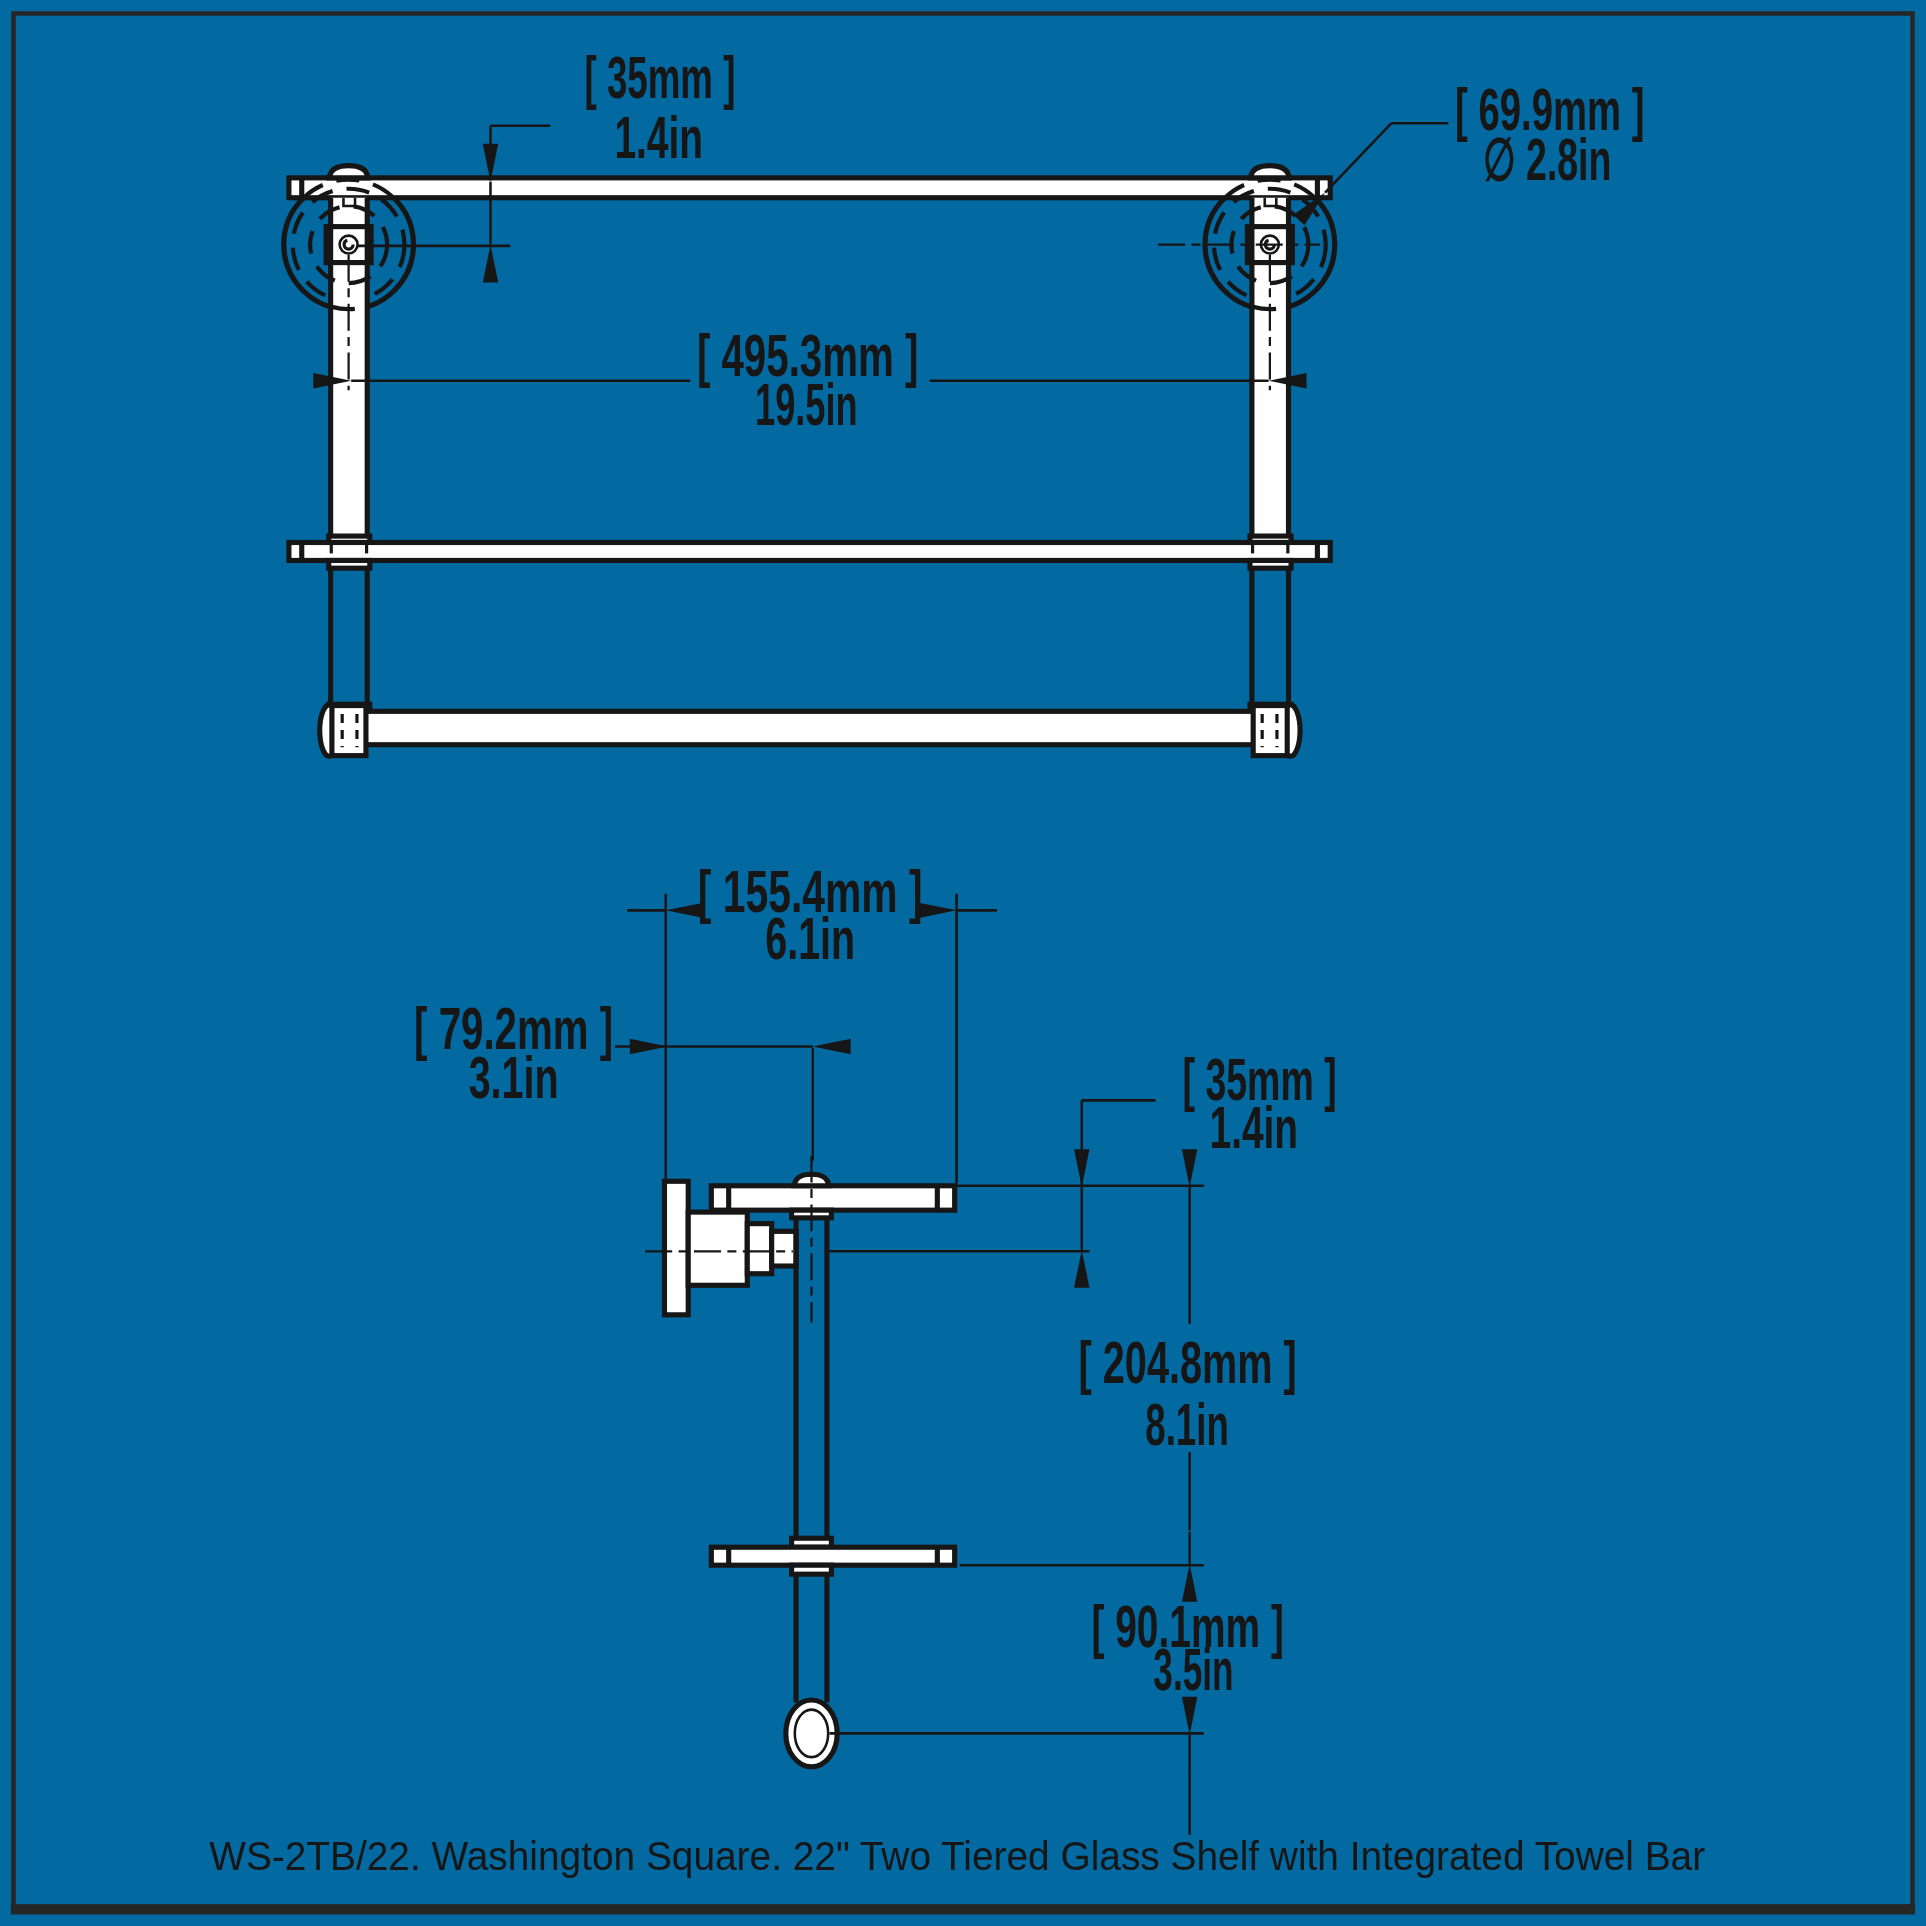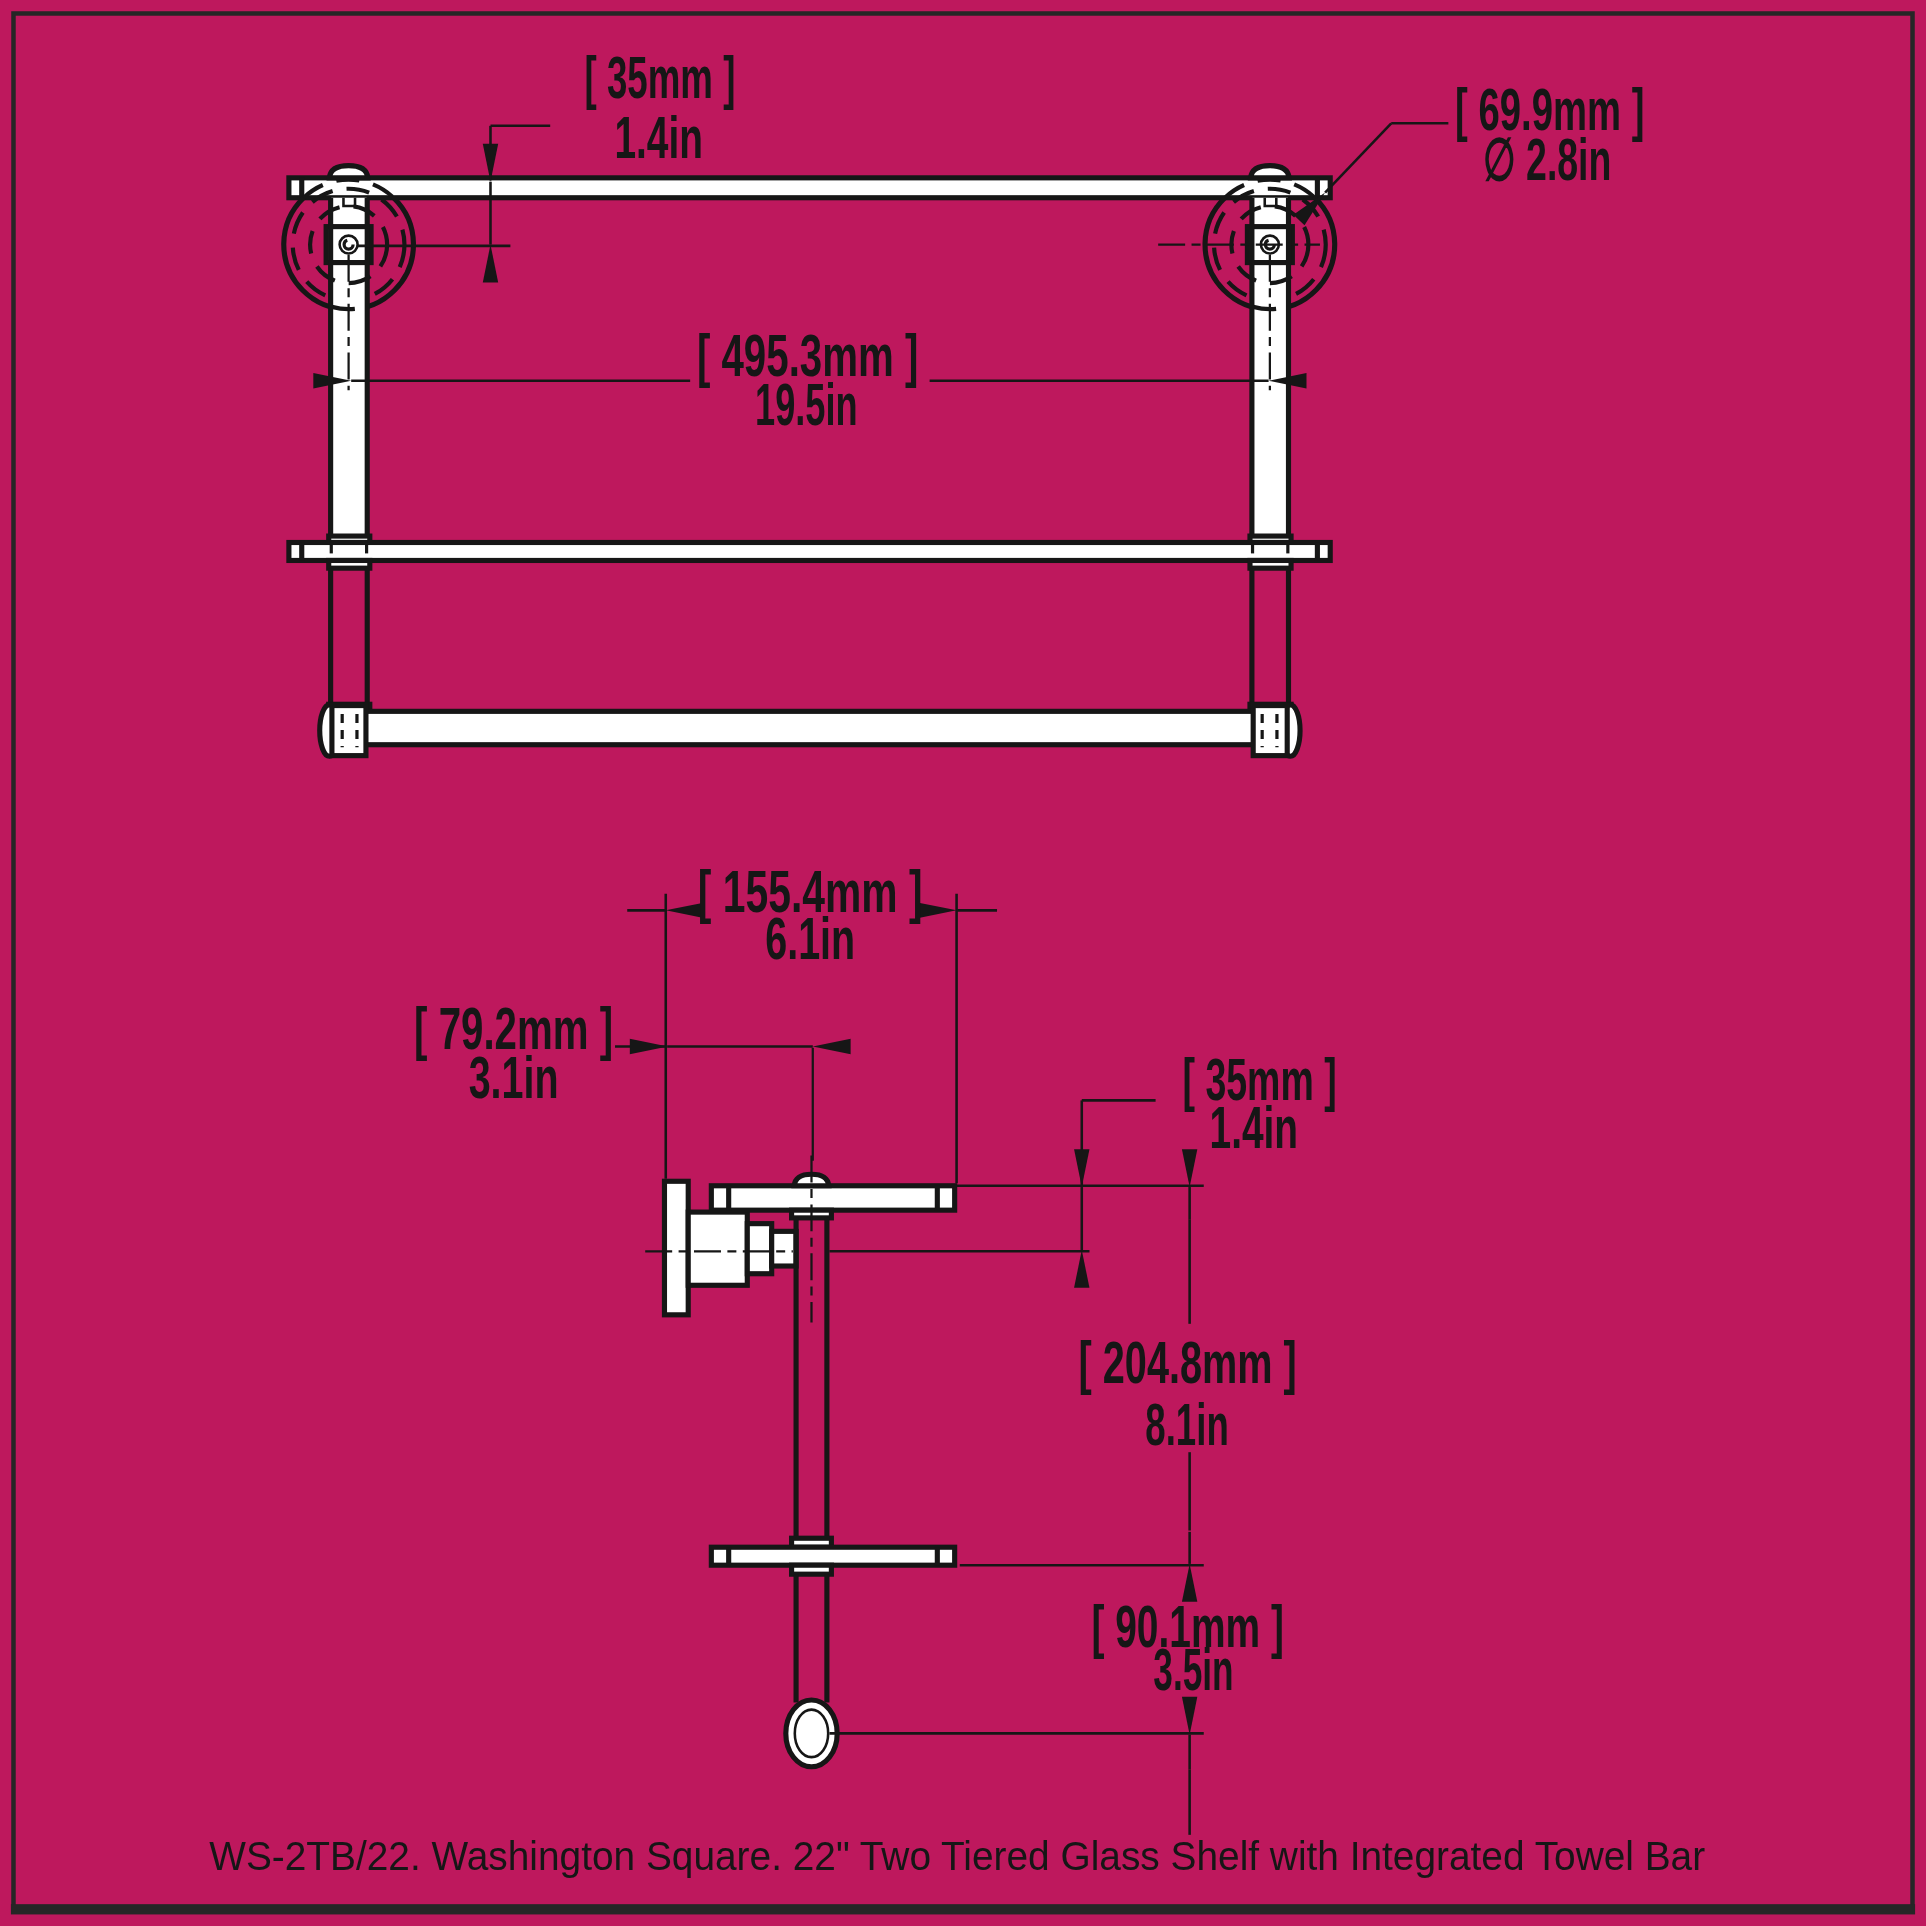--- a/index.html
+++ b/index.html
@@ -1,16 +1,16 @@
 <!DOCTYPE html>
 <html style="font-size:10.3px"><head>
 <meta charset="utf-8">
 <style>
   html,body{margin:0;padding:0;background:#ffffff;}
-  #stage{position:relative;width:1926px;height:1926px;background:#be185d;}
+  #stage{position:relative;width:1926px;height:1926px;background:#0369a1;}
   svg{display:block;}
   .o   {fill:#ffffff;stroke:#161616;stroke-width:8;}
   .ln  {stroke:#161616;stroke-width:8;fill:none;}
   .thin{stroke:#161616;stroke-width:4;fill:none;}
   .thin2{stroke:#161616;stroke-width:3.5;fill:none;}
   .cl  {stroke:#161616;stroke-width:3.5;fill:none;stroke-dasharray:42 10 14 10;}
   .dash{stroke:#161616;stroke-width:6.5;fill:none;stroke-dasharray:36 22;}
   .hid {stroke:#161616;stroke-width:5;fill:none;stroke-dasharray:14 11;}
   .dimtxt{font-family:"Liberation Sans",sans-serif;font-weight:700;font-size:92px;fill:#161616;text-anchor:middle;}
   .captxt{font-family:"Liberation Sans",sans-serif;font-weight:400;font-size:64px;fill:#161616;text-anchor:middle;}

